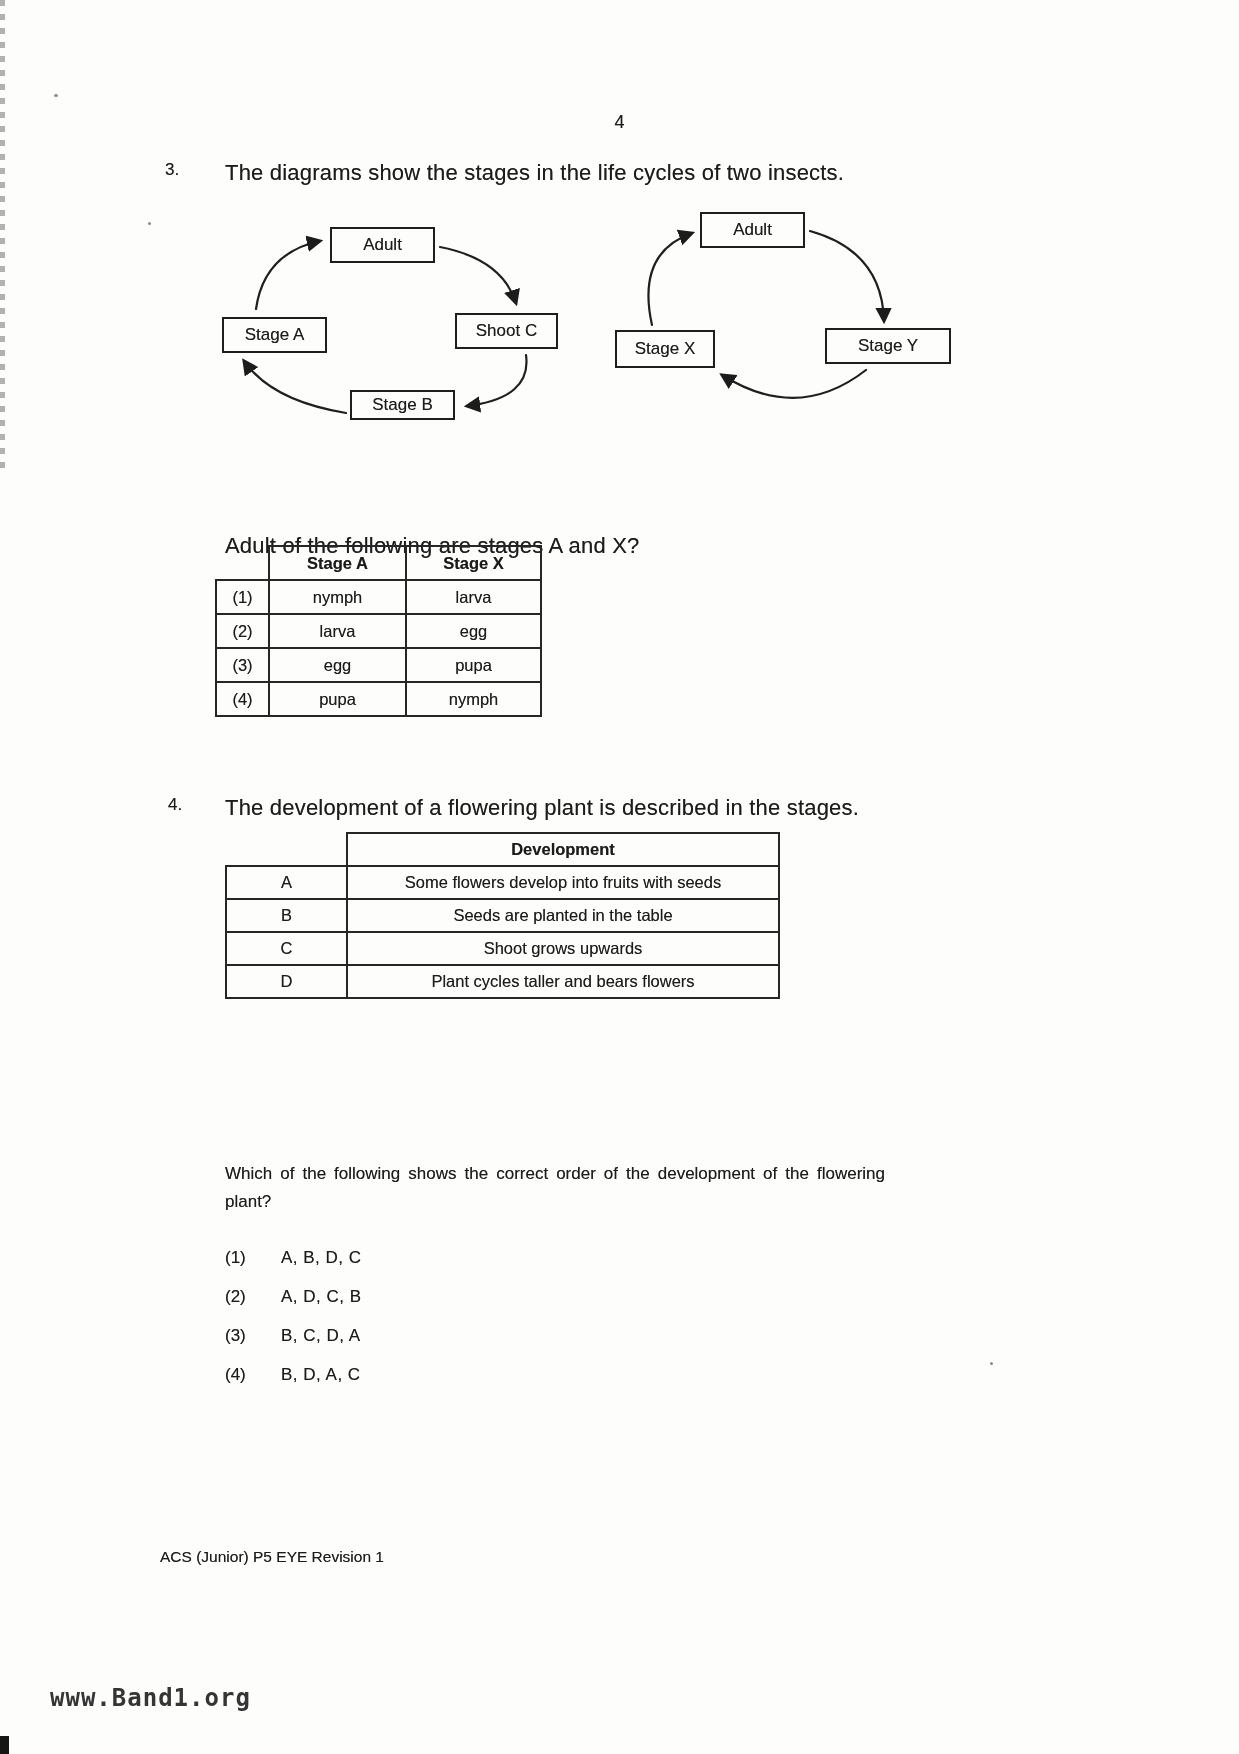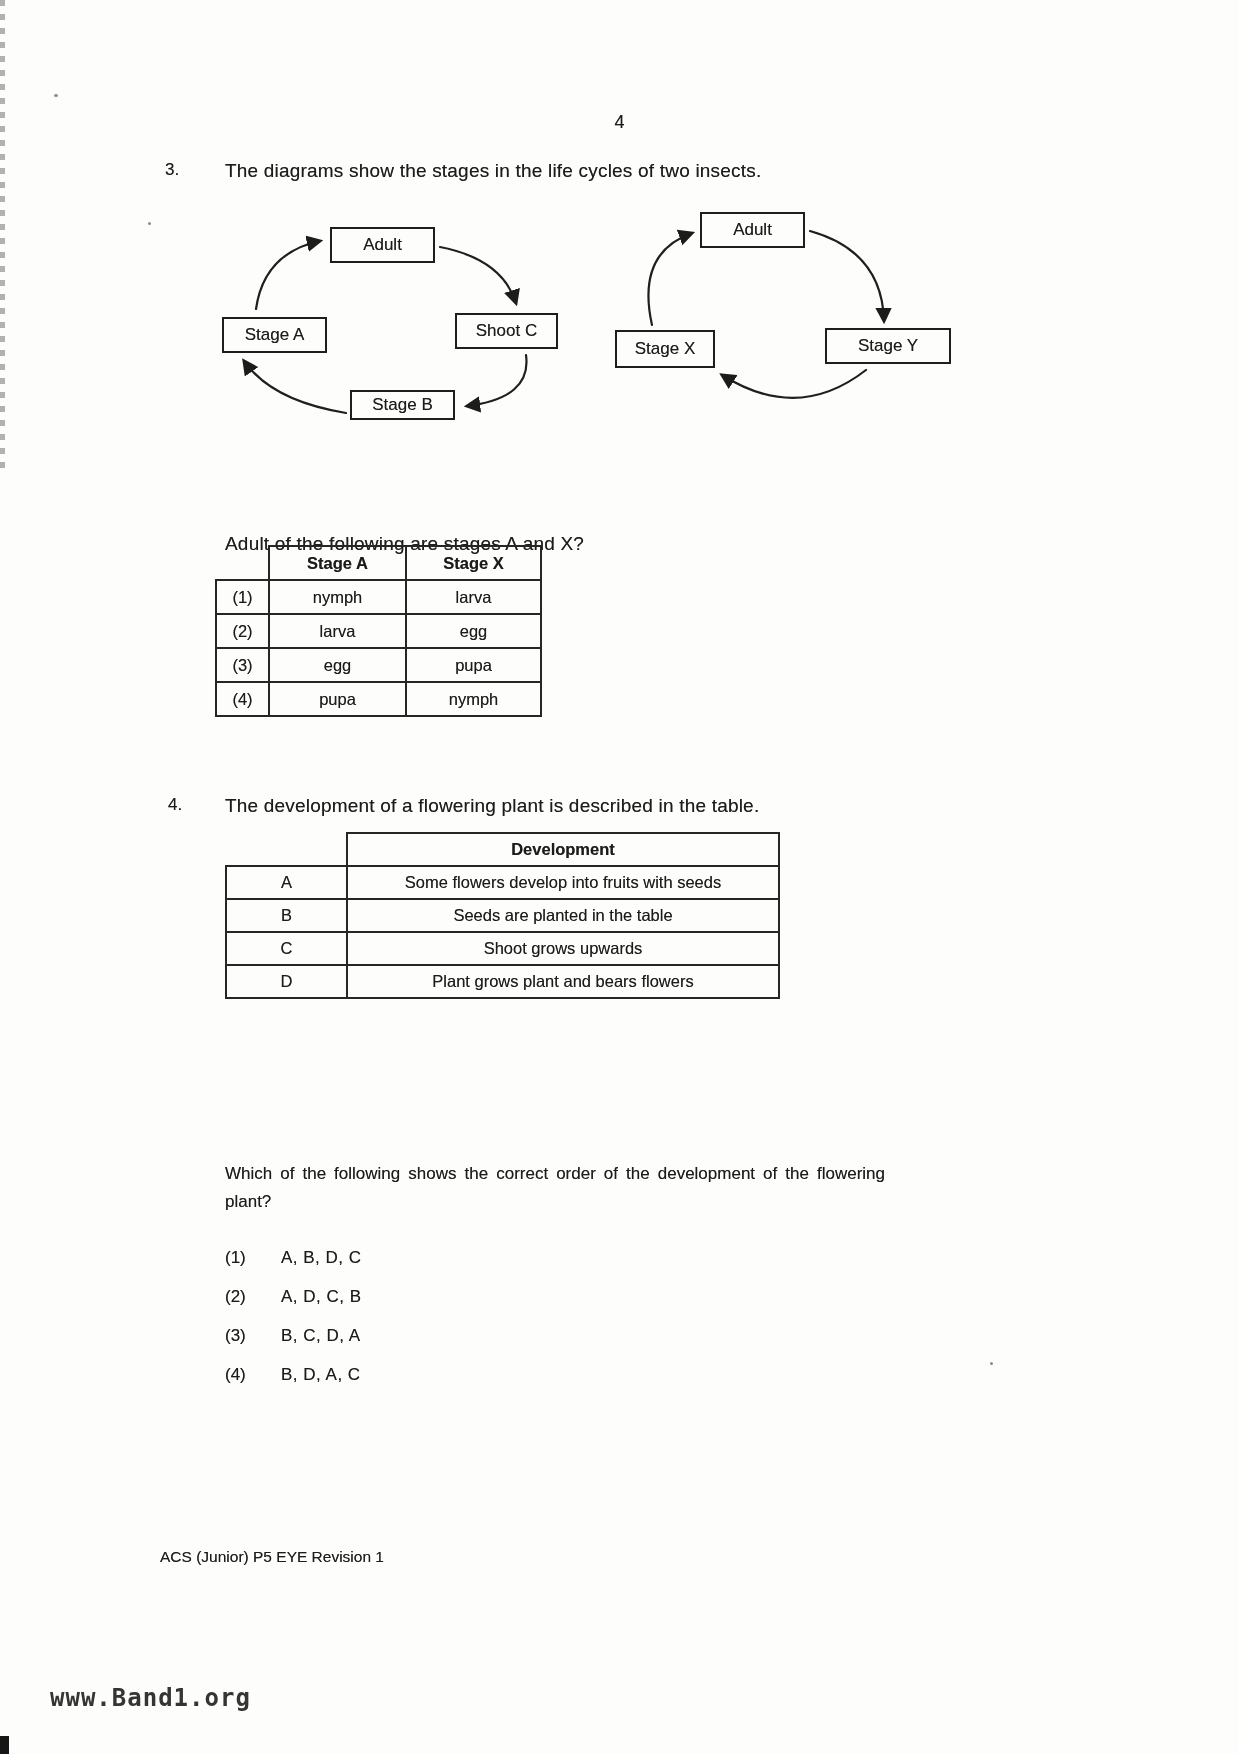--- a/index.html
+++ b/index.html
@@ -24,21 +24,21 @@
     position:absolute;left:0;top:1736px;width:9px;height:18px;background:#161616;
   }
   .speck{position:absolute;background:#8a8a8a;border-radius:50%;}
 
   .page-number{
     position:absolute;top:112px;left:0;width:100%;
     text-align:center;font-size:18px;
   }
 
   .q-number{position:absolute;font-size:17px;}
-  .q-prompt{position:absolute;font-size:19px;letter-spacing:0.2px;}
+  .q-prompt{position:absolute;font-size:22px;letter-spacing:0.2px;}
 
   
   .diagram{position:absolute;left:180px;top:195px;width:830px;height:285px;}
   .diagram svg{position:absolute;left:0;top:0;}
   .node-box{
     position:absolute;
     border:2px solid #1e1e1e;
     background:#fdfdfc;
     display:flex;align-items:center;justify-content:center;
     font-size:17px;
@@ -169,21 +169,21 @@
     </tr>
     <tr>
       <td>(4)</td>
       <td>pupa</td>
       <td>nymph</td>
     </tr>
   </tbody>
     </table>
 
   <div class="q-number scan-text" style="left:168px;top:795px;">4.</div>
-  <div class="q-prompt scan-text" style="left:225px;top:795px;">The development of a flowering plant is described in the table.</div>
+  <div class="q-prompt scan-text" style="left:225px;top:795px;">The development of a flowering plant is described in the stages.</div>
 
   <table class="q4-table scan-text">
     <tbody>
         <tr>
       <td class="nob col-key"></td>
       <th class="col-dev">Development</th>
     </tr>
     <tr>
       <td>A</td>
       <td>Some flowers develop into fruits with seeds</td>
@@ -191,21 +191,21 @@
     <tr>
       <td>B</td>
       <td>Seeds are planted in the table</td>
     </tr>
     <tr>
       <td>C</td>
       <td>Shoot grows upwards</td>
     </tr>
     <tr>
       <td>D</td>
-      <td>Plant grows plant and bears flowers</td>
+      <td>Plant cycles taller and bears flowers</td>
     </tr>
   </tbody>
     </table>
 
   <div class="q4-question scan-text">Which of the following shows the correct order of the development of the flowering plant?</div>
 
   <div class="options">
     <div class="opt-row scan-text">
       <span class="opt-label">(1)</span>
       <span class="opt-text">A, B, D, C</span>

